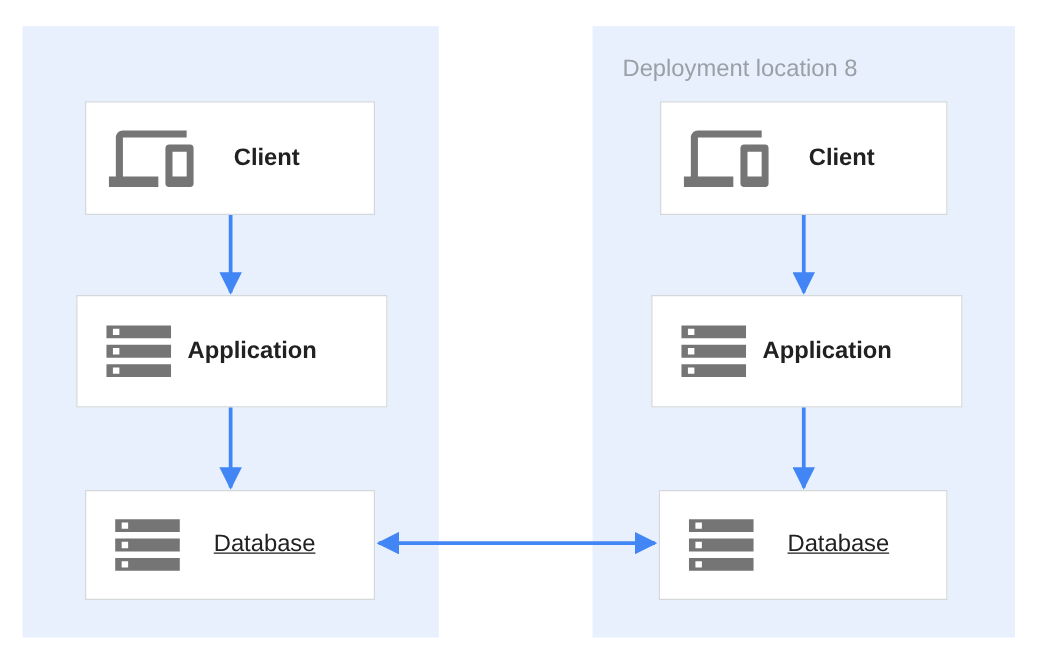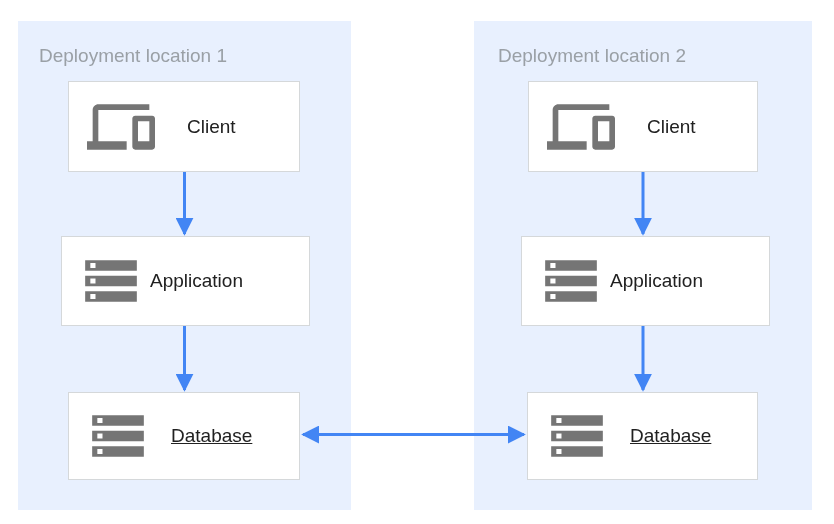--- a/index.html
+++ b/index.html
@@ -60,43 +60,42 @@
     display: flex;
     align-items: center;
     color: var(--icon);
     flex: 0 0 auto;
   }
   .node .label {
     font-size: 19px;
     color: var(--node-label);
     white-space: nowrap;
   }
-  .node-client .label      { margin-left: 32px; }
-  .node-application .label { margin-left: 8px; }
+  .node-client .label      { margin-left: 32px; font-weight: bold; }
+  .node-application .label { margin-left: 8px; font-weight: bold; }
   .node-database .label    { margin-left: 22px; text-decoration: underline; }
   .arrows {
     position: absolute;
     left: 0; top: 0;
     width: 834px;
     height: 524px;
     pointer-events: none;
   }
   .arrows line {
     stroke: var(--arrow);
     stroke-width: 3;
   }
   .arrows .head { fill: var(--arrow); }
 </style>
 </head>
 <body>
 
 <div class="canvas">
 
   <section class="panel p1">
-    <div class="panel-title">Deployment location 1</div>
 
     <div class="node node-client">
       <span class="icon">
         <svg viewBox="0 0 24 24" width="68" height="68" aria-hidden="true">
           <path fill="currentColor" d="M4 6h18V4H4c-1.1 0-2 .9-2 2v11H0v3h14v-3H4V6zm19 2h-6c-.55 0-1 .45-1 1v10c0 .55.45 1 1 1h6c.55 0 1-.45 1-1V9c0-.55-.45-1-1-1zm-1 9h-4v-7h4v7z"></path>
         </svg>
       </span>
       <span class="label">Client</span>
     </div>
 
@@ -113,21 +112,21 @@
       <span class="icon">
         <svg viewBox="0 0 24 24" width="62" height="62" aria-hidden="true">
           <path fill="currentColor" fill-rule="evenodd" d="M2 20h20v-4H2v4zm2-3h2v2H4v-2zM2 4v4h20V4H2zm4 3H4V5h2v2zm-4 7h20v-4H2v4zm2-3h2v2H4v-2z"></path>
         </svg>
       </span>
       <span class="label">Database</span>
     </div>
   </section>
 
   <section class="panel p2">
-    <div class="panel-title">Deployment location 2</div>
+    <div class="panel-title">Deployment location 8</div>
 
     <div class="node node-client">
       <span class="icon">
         <svg viewBox="0 0 24 24" width="68" height="68" aria-hidden="true">
           <path fill="currentColor" d="M4 6h18V4H4c-1.1 0-2 .9-2 2v11H0v3h14v-3H4V6zm19 2h-6c-.55 0-1 .45-1 1v10c0 .55.45 1 1 1h6c.55 0 1-.45 1-1V9c0-.55-.45-1-1-1zm-1 9h-4v-7h4v7z"></path>
         </svg>
       </span>
       <span class="label">Client</span>
     </div>
 

